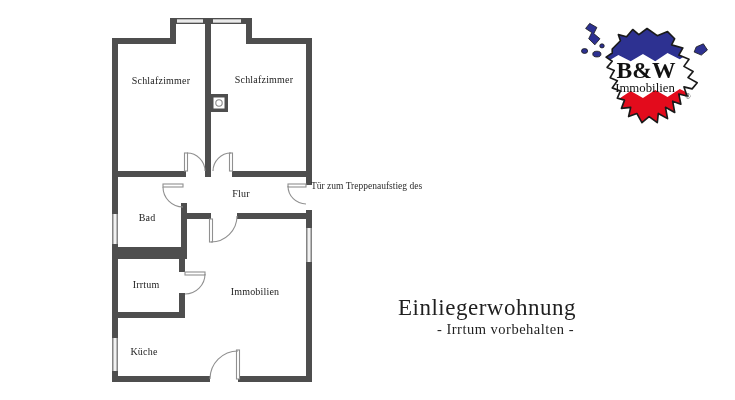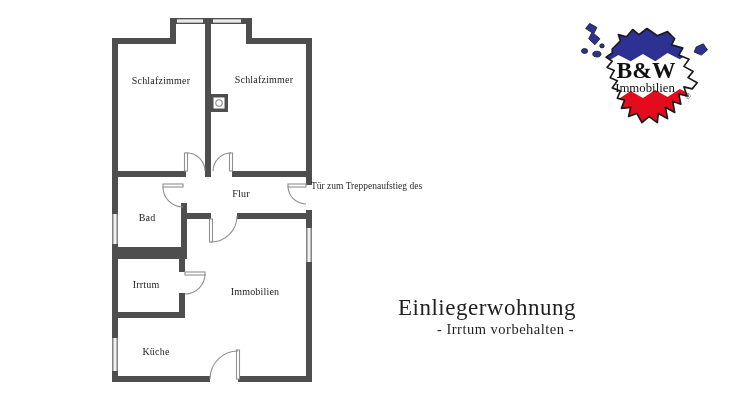--- a/index.html
+++ b/index.html
@@ -120,21 +120,21 @@
     </g>
   </g>
 </svg>
 
 <div class="room-label" style="left:161px;top:80px;">Schlafzimmer</div>
 <div class="room-label" style="left:264px;top:79px;">Schlafzimmer</div>
 <div class="room-label" style="left:241px;top:193px;">Flur</div>
 <div class="room-label" style="left:147px;top:217px;font-family:Liberation Serif, serif;">Bad</div>
 <div class="room-label" style="left:146px;top:284px;">Irrtum</div>
 <div class="room-label" style="left:255px;top:291px;">Immobilien</div>
-<div class="room-label" style="left:156px;top:351px;">Küche</div>
+<div class="room-label" style="left:144px;top:351px;">Küche</div>
 
 <div class="annotation">
   <div>Tür zum Treppenaufstieg des</div>
 </div>
 
 <div class="caption">
   <div class="title">Einliegerwohnung</div>
   <div class="subtitle">- Irrtum vorbehalten -</div>
 </div>
 

